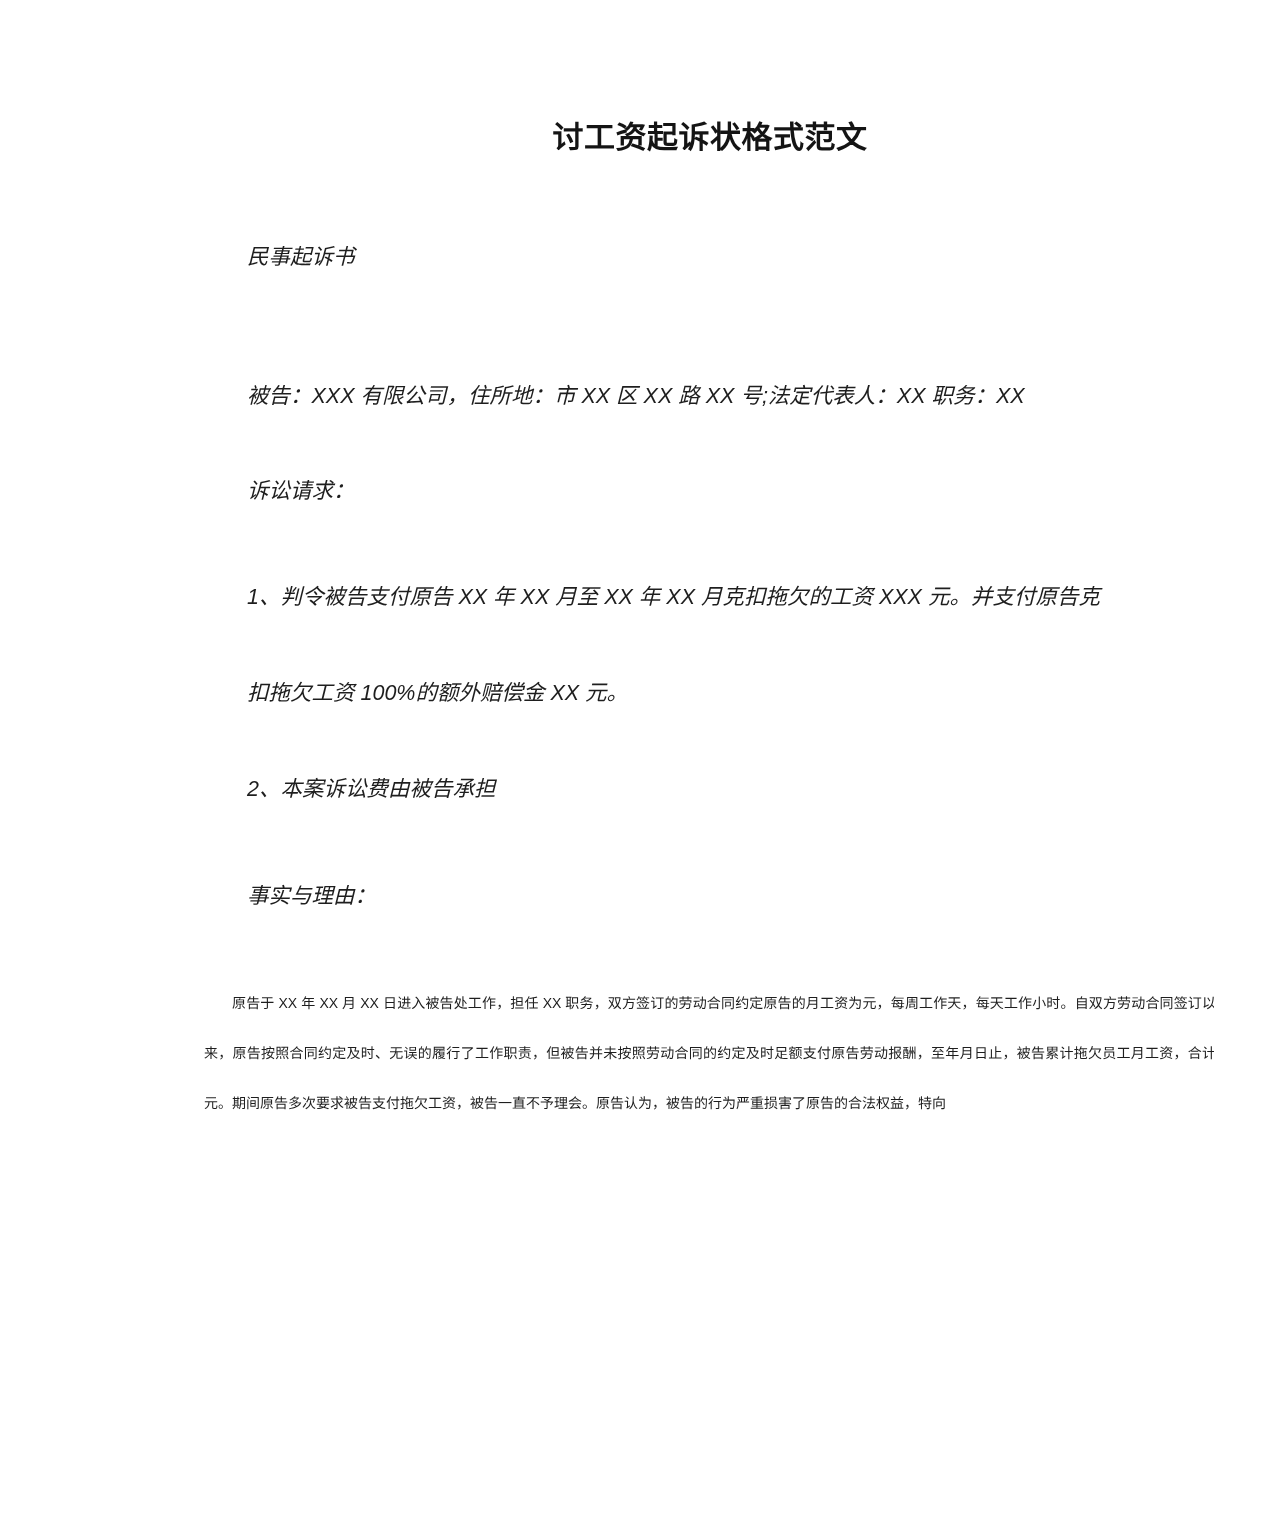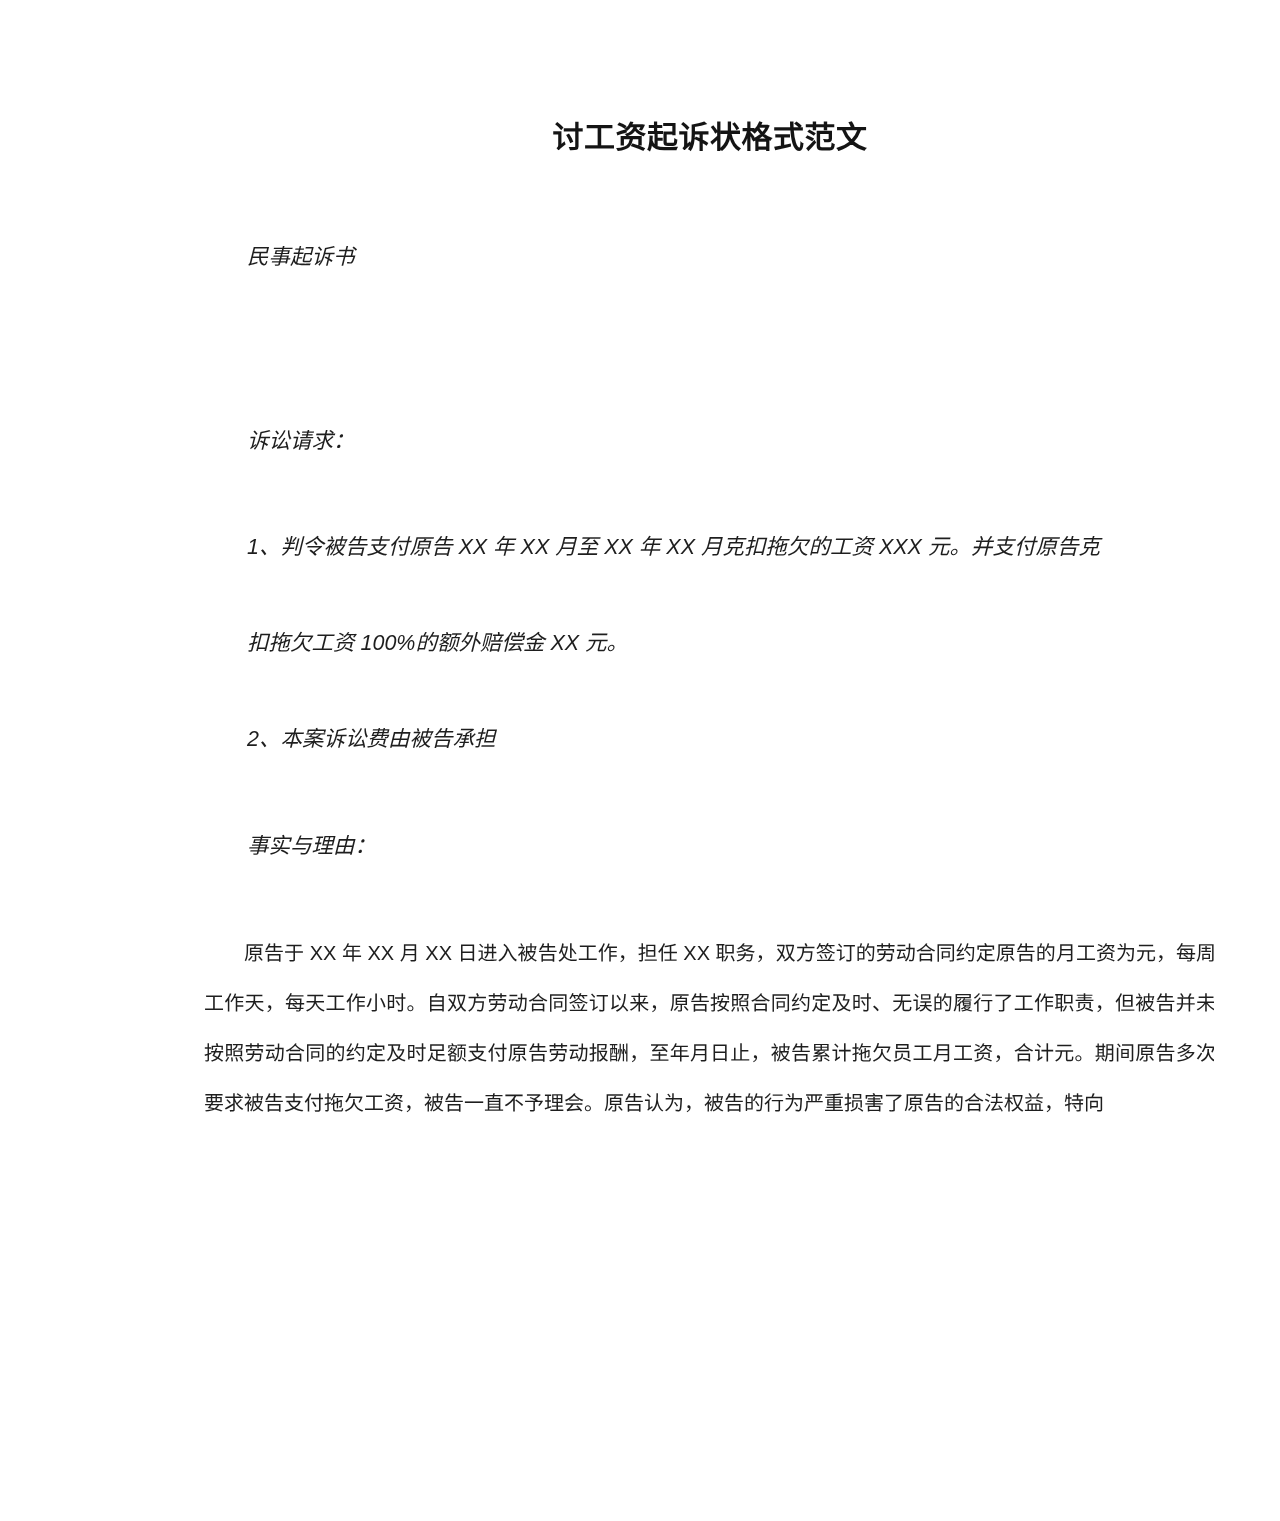--- a/index.html
+++ b/index.html
@@ -50,21 +50,21 @@
   }
   .gap-1 { height: 74px; }
   .gap-2 { height: 45px; }
   .gap-3 { height: 44px; }
   .gap-4 { height: 45px; }
   .gap-5 { height: 56px; }
   .gap-6 { height: 46px; }
   .gap-7 { height: 46px; }
   .gap-8 { height: 57px; }
   .para-block {
-    font-size: 20px;
+    font-size: 14px;
     line-height: 50px;
     text-align: justify;
     text-justify: inter-ideograph;
     margin: 0;
     color: #1e1e1e;
     text-indent: 2em;
     word-break: break-all;
   }
 </style>
 </head>
@@ -77,20 +77,21 @@
 
     <div class="gap-1"></div>
 
     <p class="para indent">民事起诉书</p>
 
     <div class="gap-2"></div>
 
 
     <div class="gap-3"></div>
 
+    <p class="para indent">被告：XXX 有限公司，住所地：市 XX 区 XX 路 XX 号;法定代表人：XX 职务：XX</p>
 
     <div class="gap-4"></div>
 
     <p class="para indent">诉讼请求：</p>
 
     <div class="gap-5"></div>
 
     <p class="para indent">1、判令被告支付原告 XX 年 XX 月至 XX 年 XX 月克扣拖欠的工资 XXX 元。并支付原告克</p>
 
     <div class="gap-6"></div>

